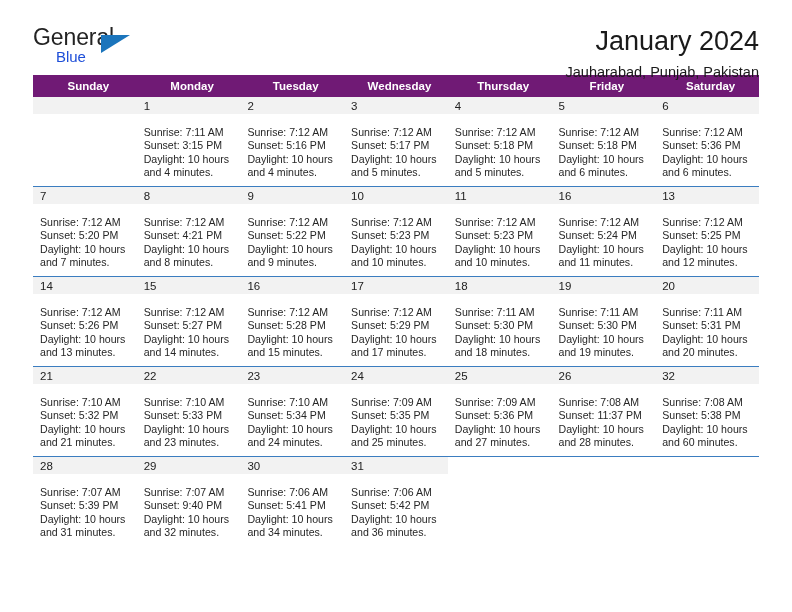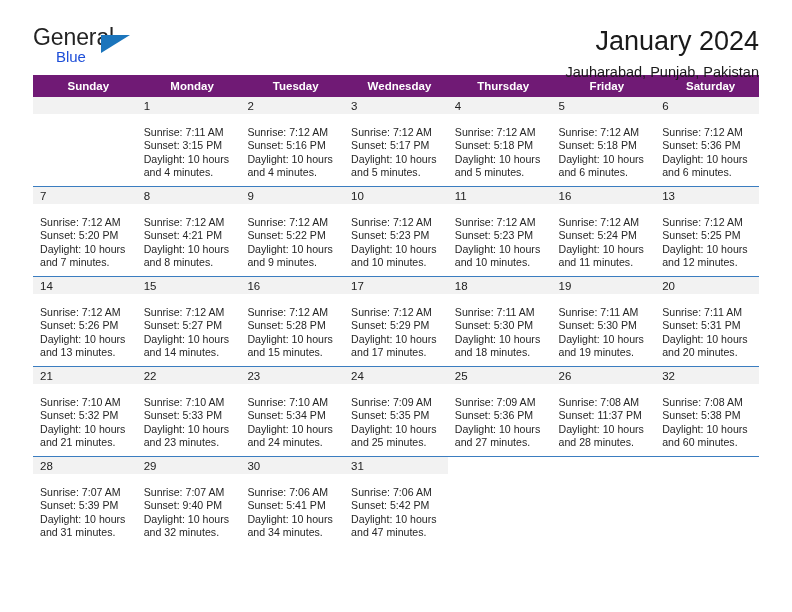--- a/index.html
+++ b/index.html
@@ -523,21 +523,21 @@
               </div>
             </div>
           </td>
           <td>
             <div class="cell">
               <div class="daynum-band">31</div>
               <div class="details">
                 <div>Sunrise: 7:06 AM</div>
                 <div>Sunset: 5:42 PM</div>
                 <div>Daylight: 10 hours</div>
-                <div>and 47 minutes.</div>
+                <div>and 36 minutes.</div>
               </div>
             </div>
           </td>
           <td>
             <div class="cell empty"></div>
           </td>
           <td>
             <div class="cell empty"></div>
           </td>
           <td>

